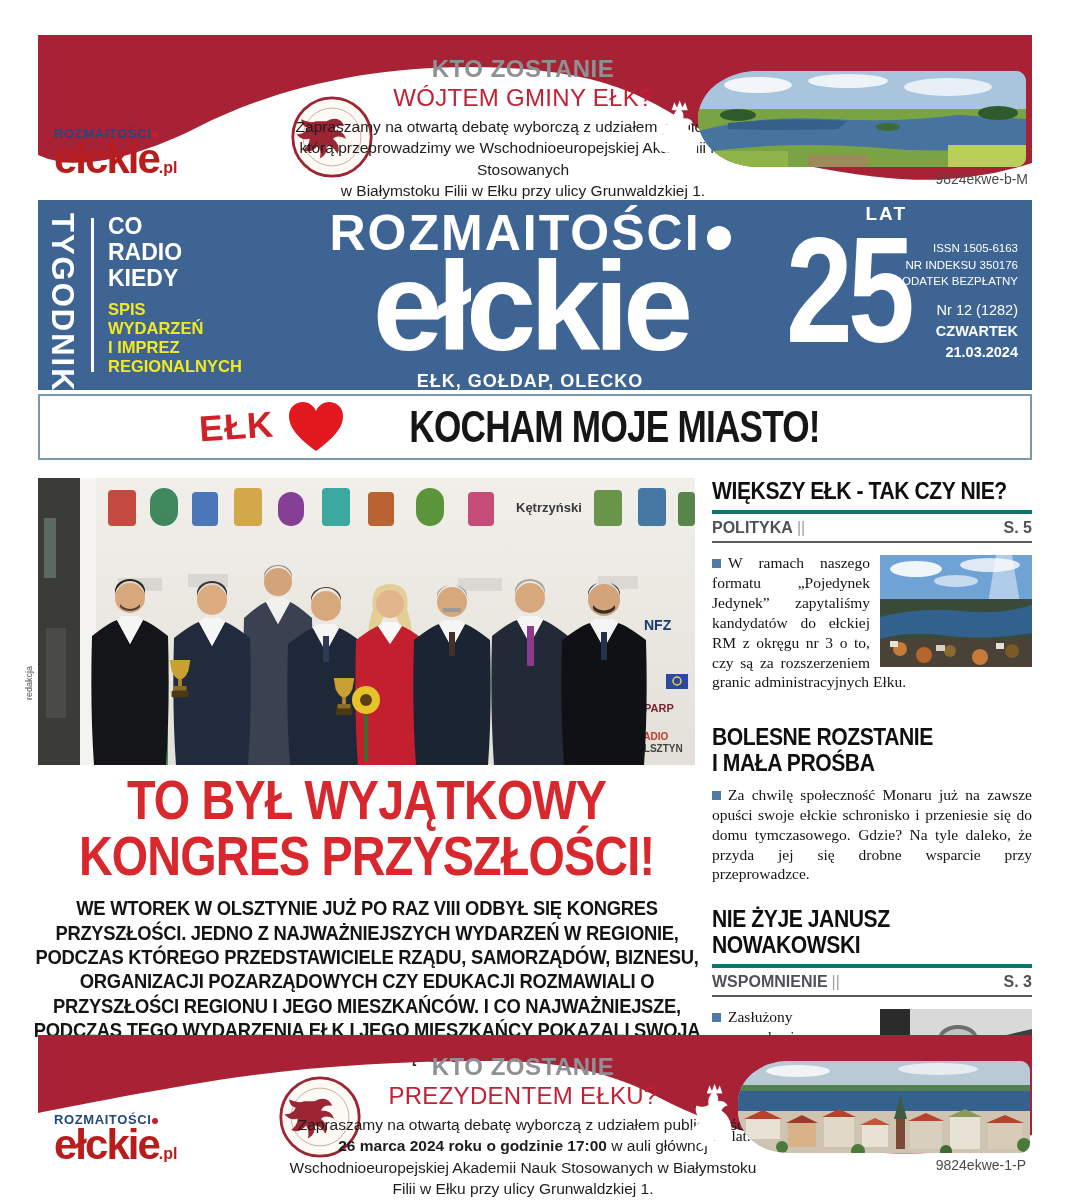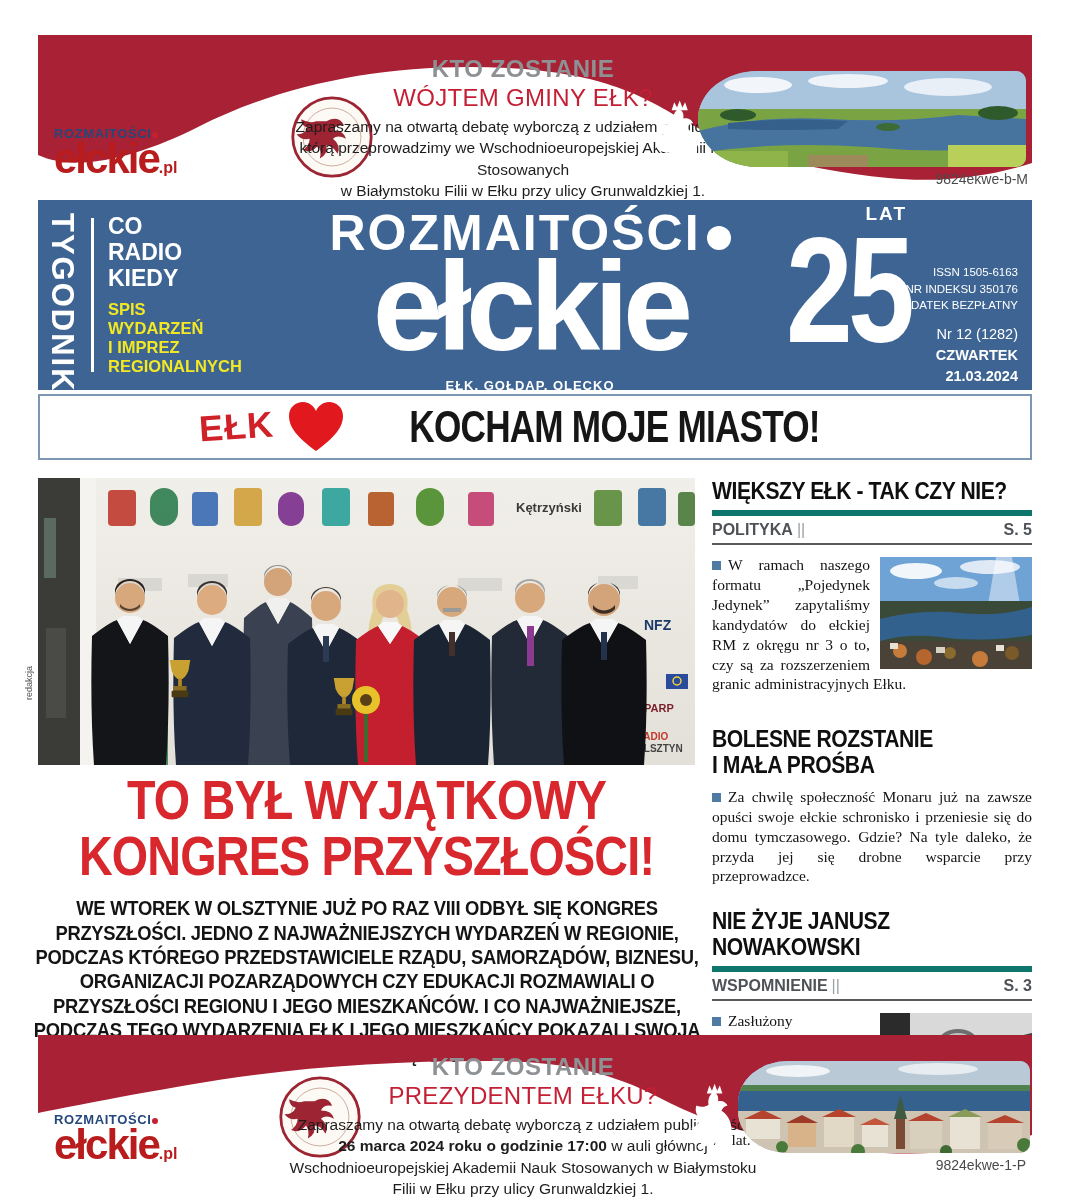--- a/index.html
+++ b/index.html
@@ -32,45 +32,45 @@
   
   .masthead{position:absolute;left:38px;top:200px;width:994px;height:190px;background:#3d6492;}
   .tygodnik{position:absolute;left:6px;top:13px;height:166px;writing-mode:vertical-rl;font-size:31px;font-weight:700;color:#fff;letter-spacing:2px;}
   .mast-divider{position:absolute;left:53px;top:18px;width:3px;height:154px;background:#fff;}
   .cgk{position:absolute;left:70px;top:14px;color:#fff;font-weight:700;font-size:23px;line-height:1.12;}
   .spis{color:#f2e824;font-weight:700;font-size:16.5px;line-height:1.15;margin-top:9px;}
   .brand{position:absolute;left:232px;top:8px;width:520px;text-align:center;color:#fff;line-height:1;}
   .brand .top{font-size:50px;font-weight:700;letter-spacing:2px;}
   .brand .dot{display:inline-block;width:24px;height:24px;border-radius:50%;background:#fff;margin-left:6px;}
   .brand .main{font-size:126px;font-weight:700;letter-spacing:-6px;margin-top:-14px;}
-  .brand .region{font-size:13px;font-weight:700;letter-spacing:1px;margin-top:9px;}
+  .brand .region{font-size:18px;font-weight:700;letter-spacing:1px;margin-top:2px;}
   .anniv{position:absolute;left:733px;top:4px;width:150px;color:#fff;line-height:1;}
   .anniv .lat{font-size:19px;font-weight:700;text-align:right;padding-right:14px;letter-spacing:2px;}
   .anniv .num{font-size:150px;font-weight:700;letter-spacing:-6px;transform:scaleX(.8);transform-origin:center;text-align:center;margin-top:-8px;}
-  .issue-info{position:absolute;right:14px;top:64px;text-align:right;color:#fff;font-size:11.5px;line-height:1.45;}
+  .issue-info{position:absolute;right:14px;top:40px;text-align:right;color:#fff;font-size:11.5px;line-height:1.45;}
   .issue-info .big{font-size:14.5px;}
   .issue-info .b{font-weight:700;}
 
   
   .love{position:absolute;left:38px;top:394px;width:990px;height:62px;border:2px solid #7d96b2;background:#fff;display:flex;align-items:center;justify-content:center;gap:14px;}
   .love .city{font-size:36px;font-weight:700;color:#cf2127;transform:rotate(-4deg);letter-spacing:1px;}
   .love .slogan{font-size:44px;font-weight:700;color:#161616;transform:scaleX(.8);transform-origin:center;letter-spacing:-1px;white-space:nowrap;}
 
   
   .main-col{position:absolute;left:38px;top:478px;width:657px;}
   .main-photo{width:657px;height:287px;overflow:hidden;position:relative;background:#ef4444;}
   .photo-credit{position:absolute;left:24px;top:700px;transform:rotate(-90deg);transform-origin:left top;font-size:9px;color:#555;}
   .headline{width:773px;margin-left:-58px;transform:scaleX(.85);transform-origin:center;text-align:center;color:#d9272e;font-weight:700;font-size:55px;line-height:1.02;letter-spacing:-1px;margin-top:7px;}
   .lead{width:730px;margin-left:-36px;transform:scaleX(.92);transform-origin:center;text-align:center;font-weight:700;font-size:20px;line-height:1.22;letter-spacing:-.3px;color:#141414;margin-top:12px;}
 
   
   .right-col{position:absolute;left:712px;top:478px;width:320px;}
   .story{margin-bottom:17px;}
   .story-headline{font-weight:700;color:#0f0f10;font-size:24px;line-height:1.06;letter-spacing:-.5px;width:364px;transform:scaleX(.88);transform-origin:left;}
-  .kicker{display:flex;justify-content:space-between;align-items:center;border-top:6px solid #0f766e;border-bottom:2px solid #595b5d;padding:5px 0 4px;margin-top:7px;font-size:16px;font-weight:700;color:#4e5256;}
+  .kicker{display:flex;justify-content:space-between;align-items:center;border-top:4px solid #0f766e;border-bottom:2px solid #595b5d;padding:5px 0 4px;margin-top:7px;font-size:16px;font-weight:700;color:#4e5256;}
   .kicker .div{color:#9aa0a4;font-weight:400;margin-left:4px;}
   .story-body{font-family:"Liberation Serif",serif;font-size:15.5px;line-height:1.28;text-align:justify;color:#141414;margin-top:10px;}
   .bullet{display:inline-block;width:9px;height:9px;background:#4f7aa3;margin-right:7px;}
   .story-photo{float:right;margin:2px 0 4px 10px;overflow:hidden;}
   .story-photo svg{display:block;}
 
   .clearfix::after{content:"";display:block;clear:both;}
 </style>
 </head>
 <body>

